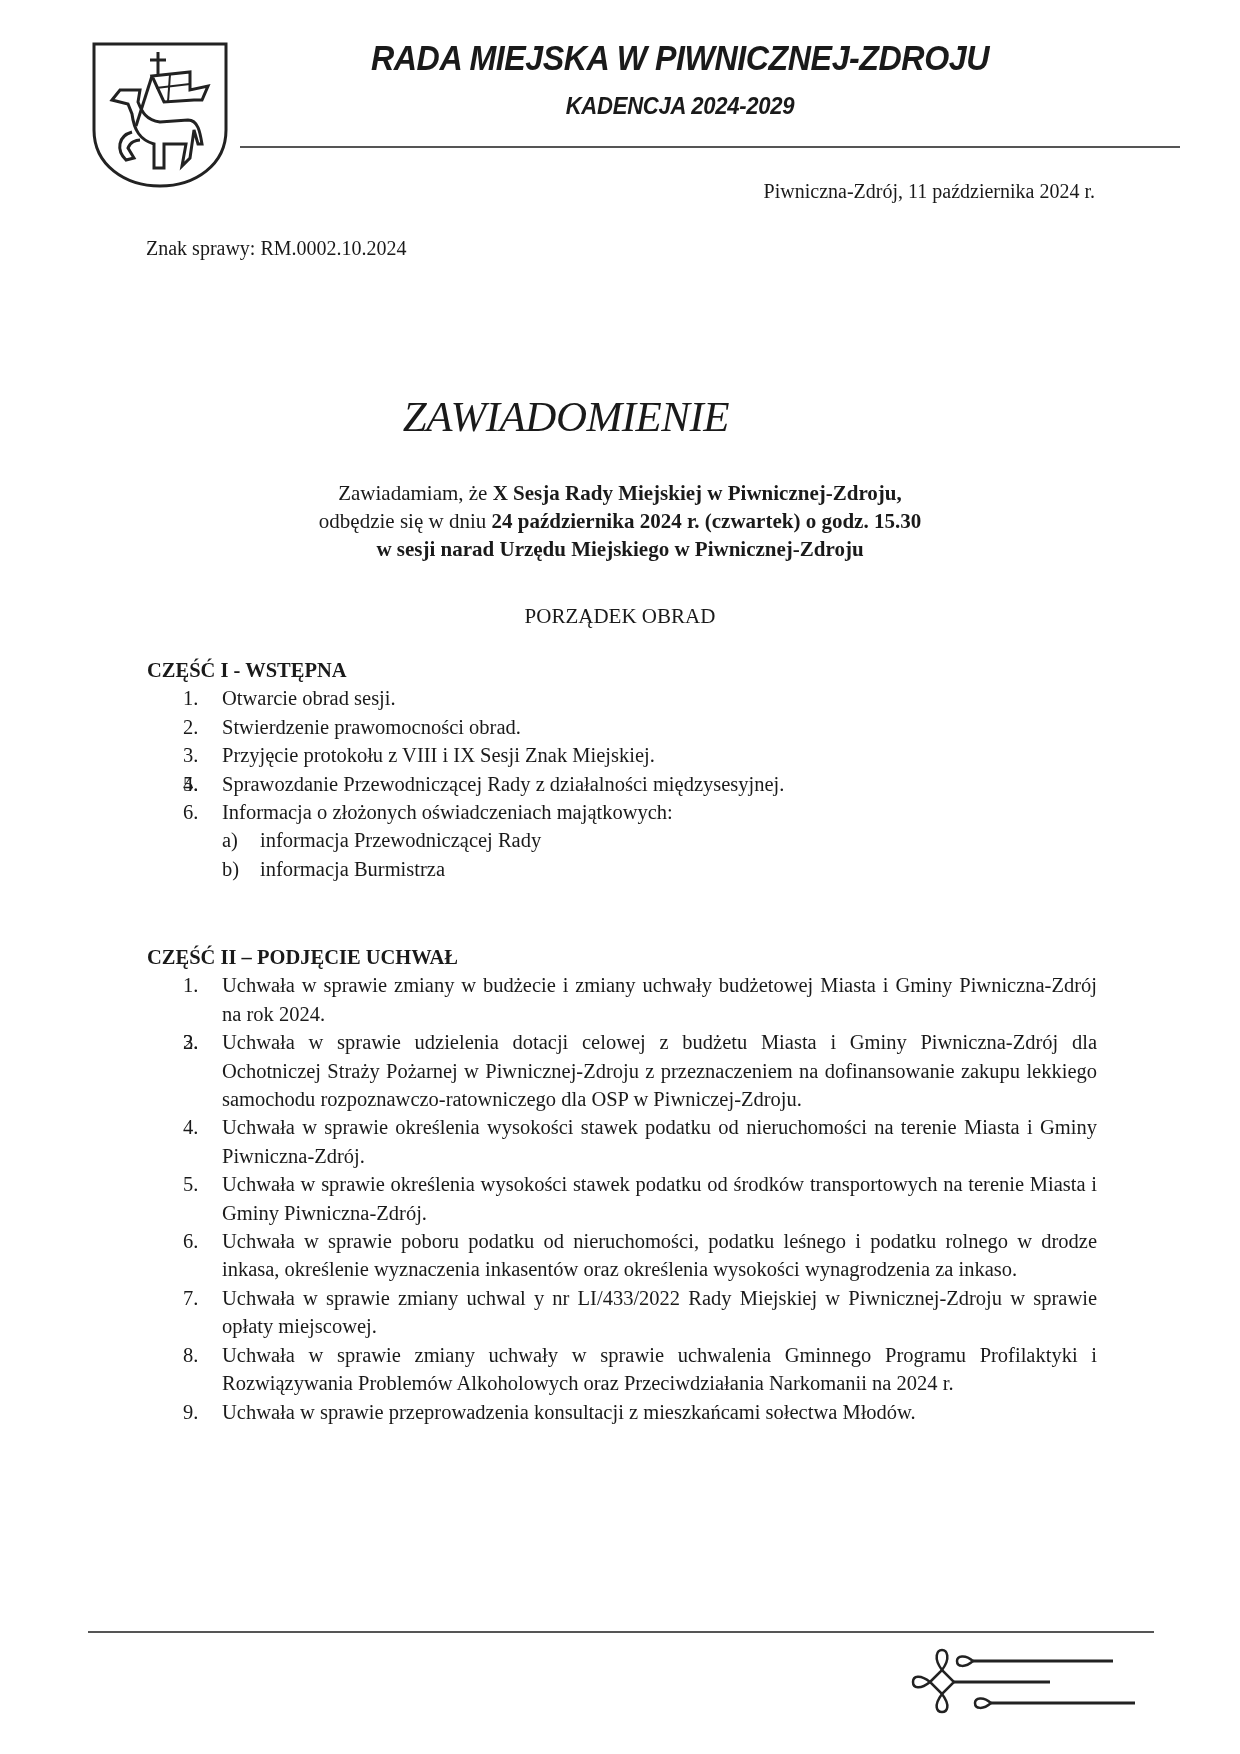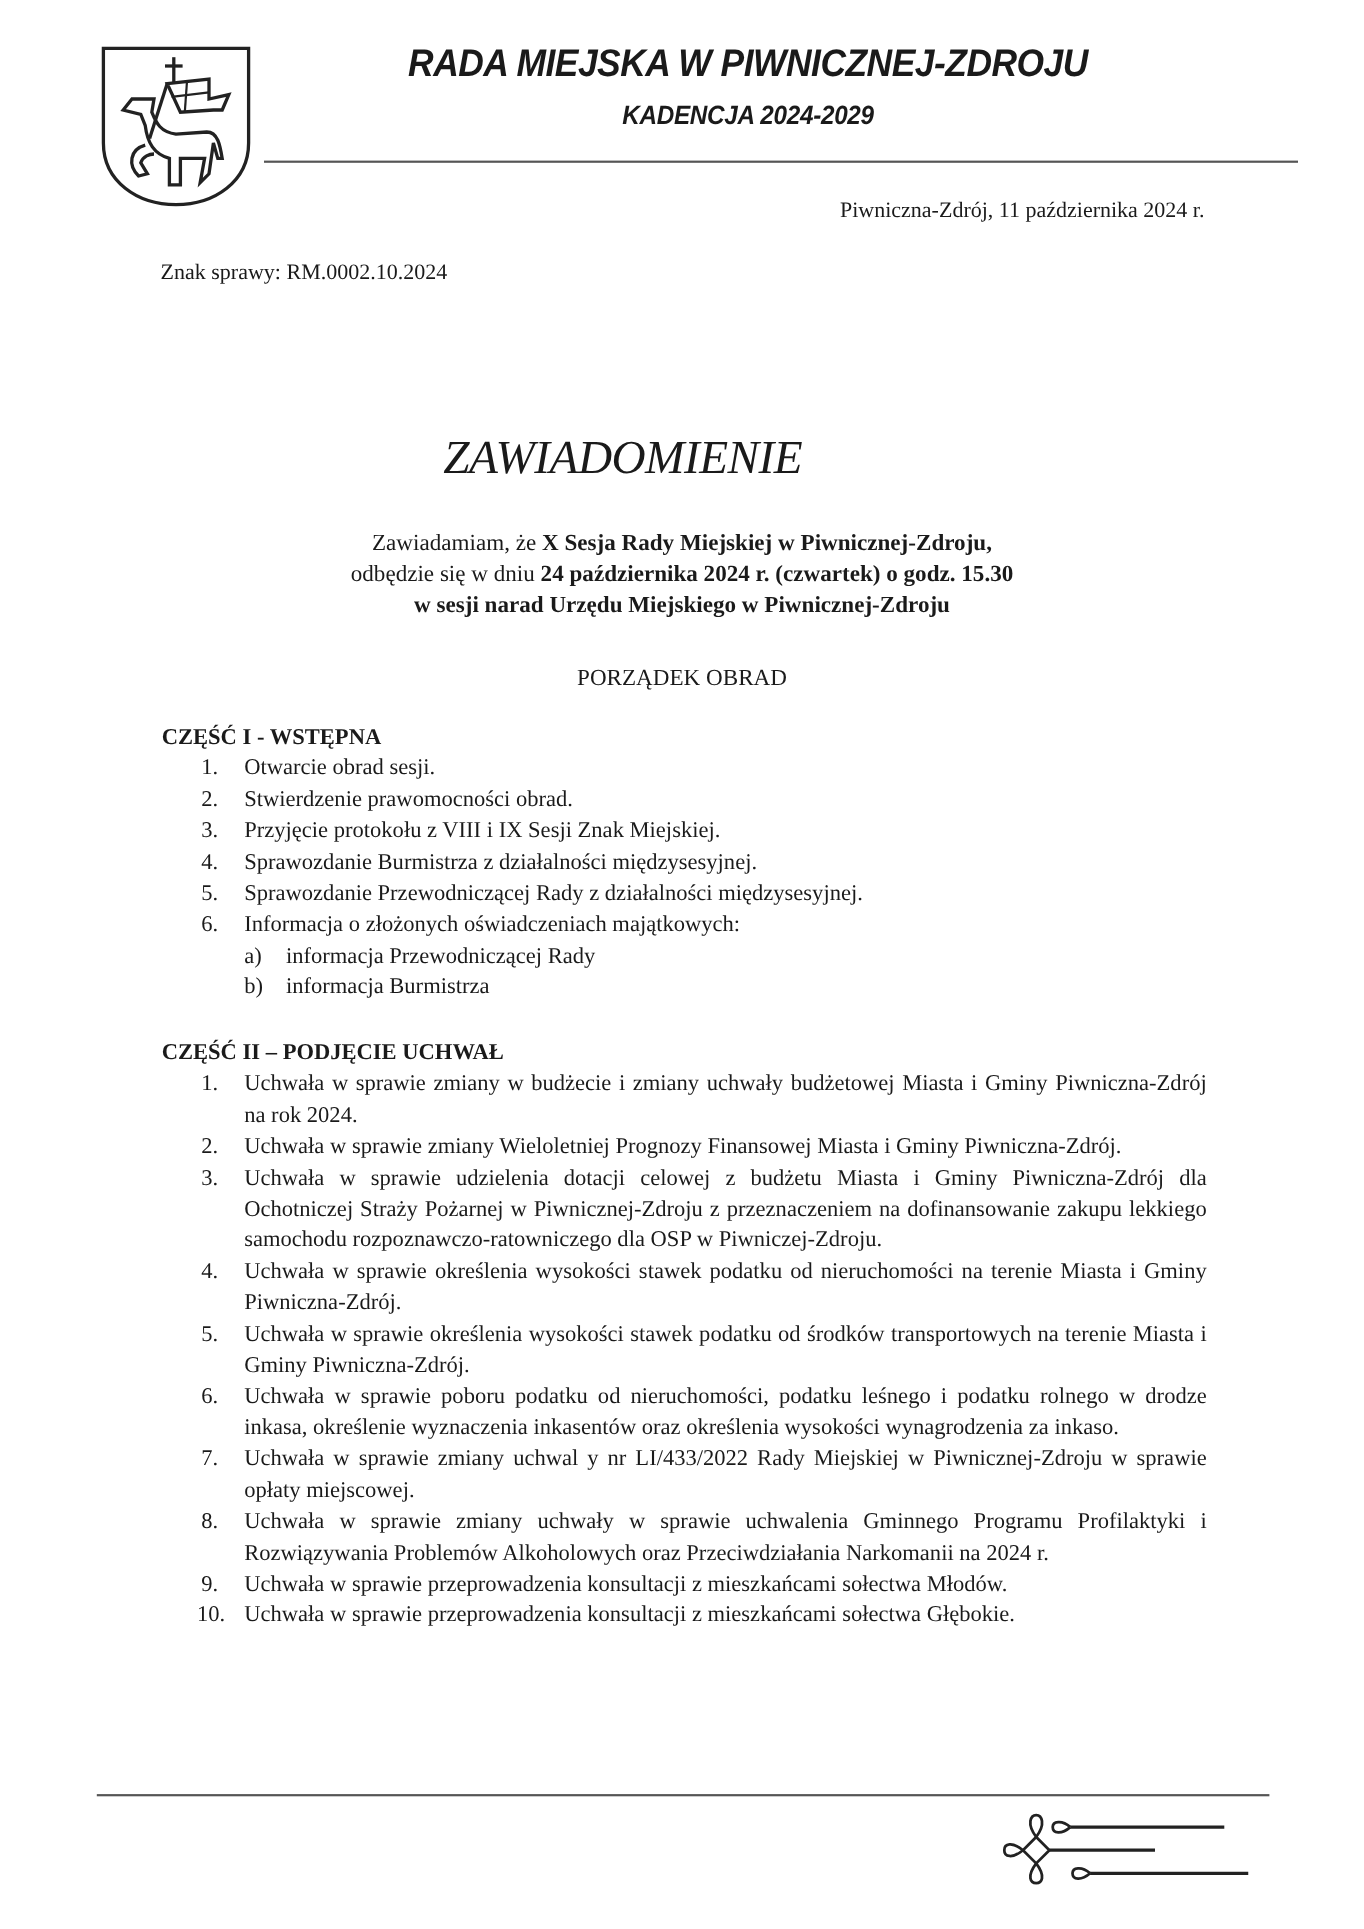--- a/index.html
+++ b/index.html
@@ -64,43 +64,42 @@
 </div>
 
 <div class="agenda-title serif">PORZĄDEK OBRAD</div>
 
 <div class="section serif" style="top:656px;">
   <div class="sec-h">CZĘŚĆ I - WSTĘPNA</div>
   <ol class="items" id="p1list">
       <li><span class="num">1.</span><span>Otwarcie obrad sesji.</span></li>
       <li><span class="num">2.</span><span>Stwierdzenie prawomocności obrad.</span></li>
       <li><span class="num">3.</span><span>Przyjęcie protokołu z VIII i IX Sesji Znak Miejskiej.</span></li>
-      <li><span class="num">4.</span><span>Sprawozdanie Burmistrza z działalności międzysesyjnej.</span></li>
+      <li><span class="num">4.</span></li>
       <li><span class="num">5.</span><span>Sprawozdanie Przewodniczącej Rady z działalności międzysesyjnej.</span></li>
       <li><span class="num">6.</span><span>Informacja o złożonych oświadczeniach majątkowych:</span></li>
     </ol>
   <div class="sub" id="p1sub">
       <div><span class="num">a)</span><span>informacja Przewodniczącej Rady</span></div>
       <div><span class="num">b)</span><span>informacja Burmistrza</span></div>
     </div>
 </div>
 
 <div class="section serif" style="top:943px;">
   <div class="sec-h">CZĘŚĆ II – PODJĘCIE UCHWAŁ</div>
   <ol class="items" id="p2list">
       <li><span class="num">1.</span><span>Uchwała w sprawie zmiany w budżecie i zmiany uchwały budżetowej Miasta i Gminy Piwniczna-Zdrój na rok 2024.</span></li>
-      <li><span class="num">2.</span><span>Uchwała w sprawie zmiany Wieloletniej Prognozy Finansowej Miasta i Gminy Piwniczna-Zdrój.</span></li>
+      <li><span class="num">2.</span></li>
       <li><span class="num">3.</span><span>Uchwała w sprawie udzielenia dotacji celowej z budżetu Miasta i Gminy Piwniczna-Zdrój dla Ochotniczej Straży Pożarnej w Piwnicznej-Zdroju z przeznaczeniem na dofinansowanie zakupu lekkiego samochodu rozpoznawczo-ratowniczego dla OSP w Piwniczej-Zdroju.</span></li>
       <li><span class="num">4.</span><span>Uchwała w sprawie określenia wysokości stawek podatku od nieruchomości na terenie Miasta i Gminy Piwniczna-Zdrój.</span></li>
       <li><span class="num">5.</span><span>Uchwała w sprawie określenia wysokości stawek podatku od środków transportowych na terenie Miasta i Gminy Piwniczna-Zdrój.</span></li>
       <li><span class="num">6.</span><span>Uchwała w sprawie poboru podatku od nieruchomości, podatku leśnego i podatku rolnego w drodze inkasa, określenie wyznaczenia inkasentów oraz określenia wysokości wynagrodzenia za inkaso.</span></li>
       <li><span class="num">7.</span><span>Uchwała w sprawie zmiany uchwal y nr LI/433/2022 Rady Miejskiej w Piwnicznej-Zdroju w sprawie opłaty miejscowej.</span></li>
       <li><span class="num">8.</span><span>Uchwała w sprawie zmiany uchwały w sprawie uchwalenia Gminnego Programu Profilaktyki i Rozwiązywania Problemów Alkoholowych oraz Przeciwdziałania Narkomanii na 2024 r.</span></li>
       <li><span class="num">9.</span><span>Uchwała w sprawie przeprowadzenia konsultacji z mieszkańcami sołectwa Młodów.</span></li>
-      <li class="two"><span class="num">10.</span><span>Uchwała w sprawie przeprowadzenia konsultacji z mieszkańcami sołectwa Głębokie.</span></li>
     </ol>
 </div>
 
 <div class="foot-rule"></div>
 
 <svg class="ornament" viewBox="0 0 240 66">
   <g fill="none" stroke="#222" stroke-width="2.5">
     <path d="M35 34 L47 22 L59 34 L47 46 Z"></path>
     <path d="M47 22 C38 10 42 2 47 2 C52 2 56 10 47 22"></path>
     <path d="M47 46 C38 58 42 64 47 64 C52 64 56 58 47 46"></path>

